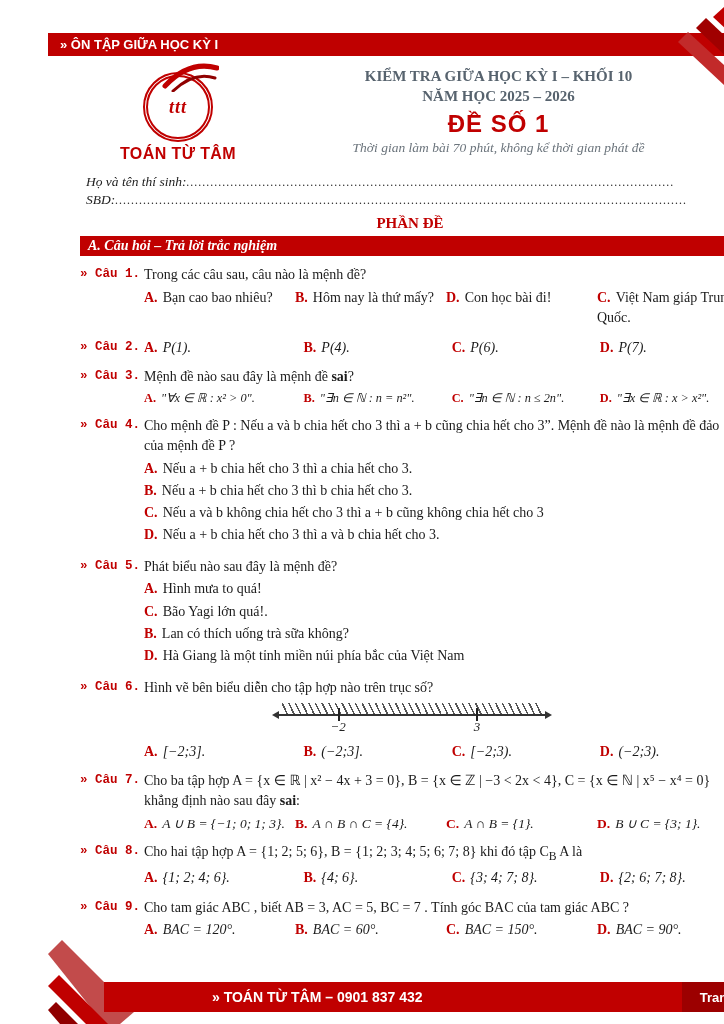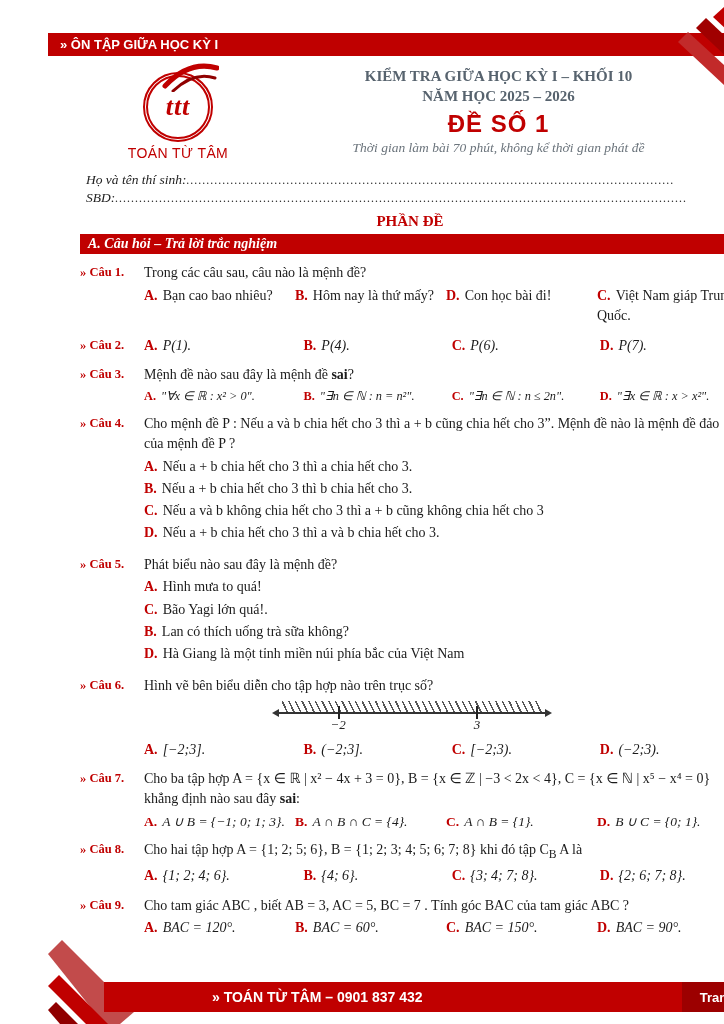--- a/index.html
+++ b/index.html
@@ -13,45 +13,45 @@
   .decor-tr{position:absolute;top:0;right:0;z-index:3;}
   .decor-bl{position:absolute;left:0;bottom:0;z-index:1;}
 
   
   .content{position:relative;padding-top:66px;z-index:2;}
   .header-row{display:flex;align-items:flex-start;}
   .logo-block{width:205px;flex-shrink:0;text-align:center;padding-left:55px;box-sizing:border-box;}
   .logo-wrap{position:relative;display:inline-block;margin-top:6px;}
   .logo-circle{width:60px;height:60px;border-radius:50%;border:5px double #c00000;
                display:flex;align-items:center;justify-content:center;background:#fff;}
-  .logo-ttt{font-style:italic;font-weight:bold;color:#c00000;font-size:26px;letter-spacing:1px;text-align:right;}
+  .logo-ttt{font-style:italic;font-weight:bold;color:#c00000;font-size:18px;letter-spacing:1px;text-align:right;}
   .logo-swoosh{position:absolute;top:-14px;left:18px;}
-  .logo-brand{margin-top:3px;font-family:"Liberation Sans",sans-serif;font-weight:normal;
-              color:#c00000;font-size:14px;letter-spacing:.4px;}
+  .logo-brand{margin-top:3px;font-family:"Liberation Sans",sans-serif;font-weight:bold;
+              color:#c00000;font-size:16px;letter-spacing:.4px;}
   .header-text{flex:1;text-align:center;padding-right:28px;}
   .h-exam,.h-year{color:#57636e;font-weight:bold;font-size:15px;line-height:1.35;}
   .h-title{color:#c00000;font-weight:bold;font-size:24px;letter-spacing:1px;
            font-family:"Liberation Sans",sans-serif;margin:3px 0 2px 0;}
   .h-time{color:#6a737b;font-style:italic;font-size:13.5px;}
 
   
   .student{margin:10px 40px 0 38px;}
   .s-row{display:flex;align-items:baseline;font-style:italic;font-size:13.5px;color:#222;line-height:1.35;}
   .s-dots{flex:1;overflow:hidden;white-space:nowrap;letter-spacing:1px;color:#333;font-size:12px;}
 
   .phan-de{text-align:center;color:#c00000;font-weight:bold;font-size:15px;margin:6px 0 4px 0;}
 
   .section-bar{margin:2px 32px 9px 32px;background:#c00000;color:#fff;font-style:italic;
                font-weight:bold;font-size:14px;padding:2px 8px;}
 
   
   .questions{margin:0 30px 0 32px;}
   .q{display:flex;margin-bottom:9px;}
   .q-label{width:64px;flex-shrink:0;color:#c00000;font-weight:bold;font-size:12.5px;
-           font-family:Liberation Serif, serif;padding-top:2px;}
+           font-family:Liberation Mono, monospace;padding-top:2px;}
   .q-body{flex:1;min-width:0;}
   .q-text{font-size:14px;margin-bottom:3px;line-height:1.4;}
   .qb{font-weight:bold;}
   .opt{font-size:14px;line-height:1.45;}
   .ol{color:#c00000;font-weight:bold;margin-right:5px;}
   .math{font-style:italic;}
   .opts-4{display:grid;grid-template-columns:1.08fr 1fr 1fr 1fr;column-gap:6px;}
   .opts-2{display:grid;grid-template-columns:1fr 1fr 1fr 1fr;row-gap:6px;column-gap:6px;}
   .opts-1 .opt{margin-bottom:2px;}
   .small .opt{font-size:12.3px;}
@@ -224,21 +224,21 @@
       </div>
 
       <div class="q">
         <div class="q-label">» Câu 7.</div>
         <div class="q-body">
           <div class="q-text"><span>Cho ba tập hợp A = {x ∈ ℝ | x² − 4x + 3 = 0},  B = {x ∈ ℤ | −3 &lt; 2x &lt; 4},  C = {x ∈ ℕ | x⁵ − x⁴ = 0} khẳng định nào sau đây </span><b class="qb">sai</b><span>:</span></div>
           <div class="opts opts-2 q7o">
             <div class="opt"><b class="ol">A.</b><span class="math">A ∪ B = {−1; 0; 1; 3}.</span></div>
             <div class="opt"><b class="ol">B.</b><span class="math">A ∩ B ∩ C = {4}.</span></div>
             <div class="opt"><b class="ol">C.</b><span class="math">A ∩ B = {1}.</span></div>
-            <div class="opt"><b class="ol">D.</b><span class="math">B ∪ C = {0; 1}.</span></div>
+            <div class="opt"><b class="ol">D.</b><span class="math">B ∪ C = {3; 1}.</span></div>
           </div>
         </div>
       </div>
 
       <div class="q">
         <div class="q-label">» Câu 8.</div>
         <div class="q-body">
           <div class="q-text"><span>Cho hai tập hợp A = {1; 2; 5; 6}, B = {1; 2; 3; 4; 5; 6; 7; 8} khi đó tập C</span><sub>B</sub><span> A là</span></div>
           <div class="opts opts-4">
             <div class="opt"><b class="ol">A.</b><span class="math">{1; 2; 4; 6}.</span></div>

